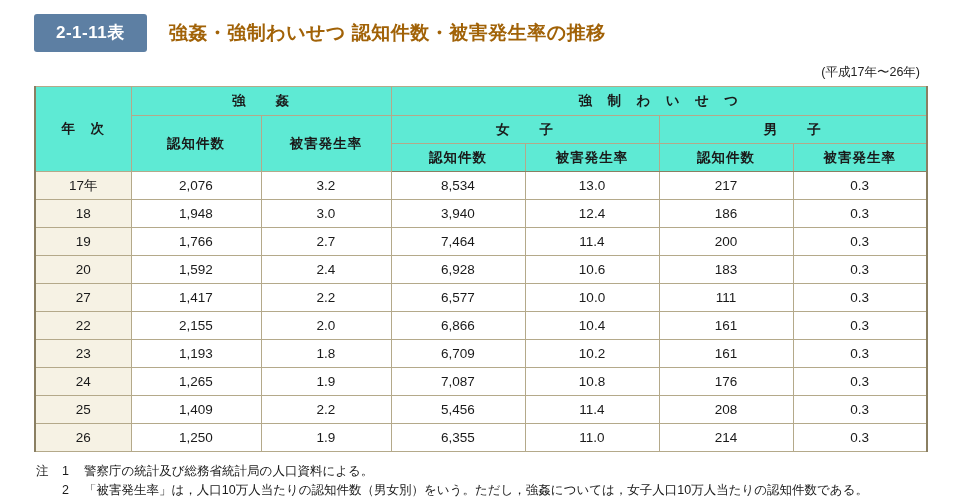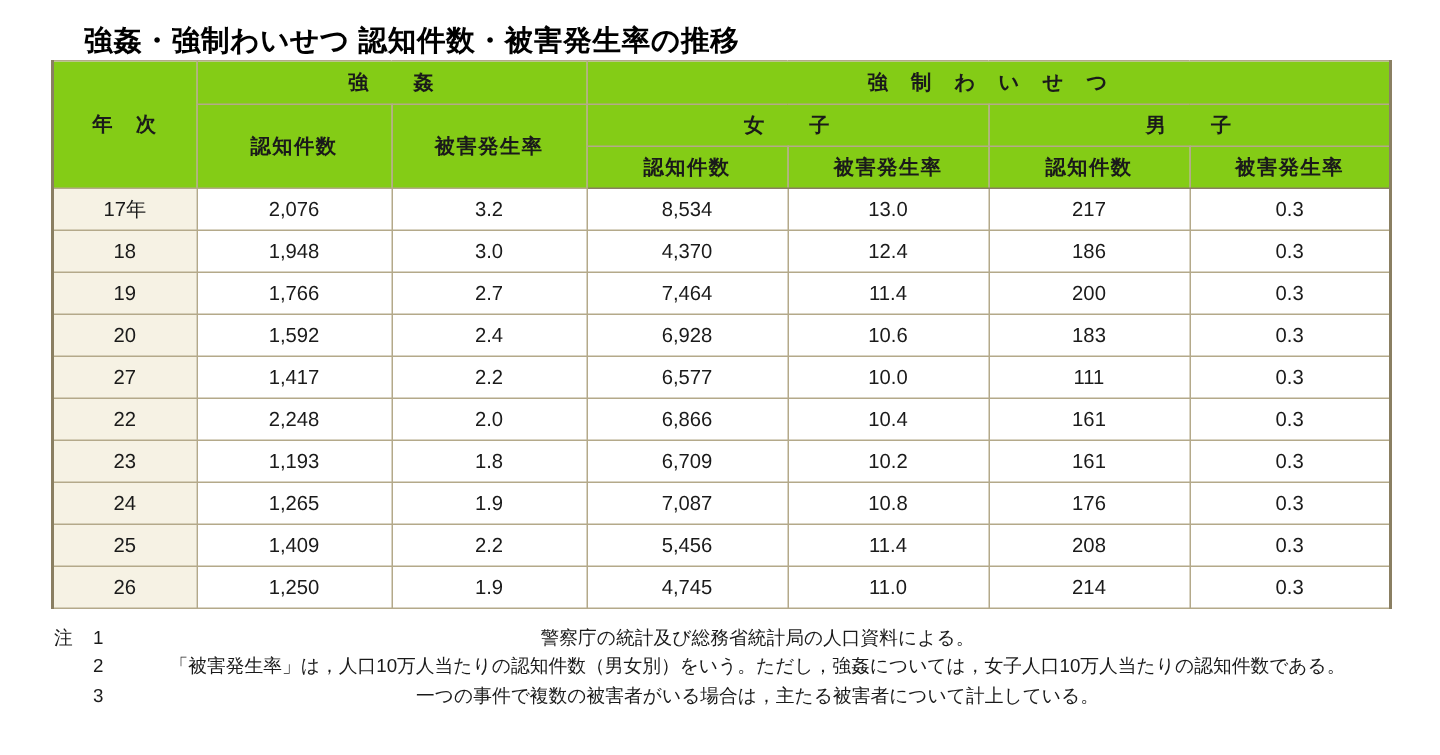--- a/index.html
+++ b/index.html
@@ -35,21 +35,21 @@
     font-weight: bold;
     letter-spacing: 0.5px;
     padding: 7px 22px 8px 22px;
     border-radius: 3px;
     white-space: nowrap;
   }
   .title {
     font-size: 19px;
     font-weight: bold;
     margin-left: 22px;
-    color: #000000;
+    color: #a16207;
     letter-spacing: 0.5px;
     white-space: nowrap;
   }
 
   .period {
     text-align: right;
     font-size: 12.5px;
     color: #222222;
     padding: 12px 40px 5px 0;
   }
@@ -67,21 +67,21 @@
   table.stat th,
   table.stat td {
     border: 1px solid #b4a98a;
     text-align: center;
     vertical-align: middle;
     padding: 0;
     height: 27px;
     font-weight: normal;
   }
   table.stat thead th {
-    background: #84cc16;
+    background: #5eead4;
     font-weight: bold;
     color: #1a1a1a;
     font-size: 13.5px;
     letter-spacing: 1px;
   }
   table.stat thead th.tall {
     height: 28px;
   }
   .yearcell {
     background: #f6f2e4;
@@ -130,32 +130,33 @@
   .notes-label {
     width: 26px;
     flex: 0 0 26px;
   }
   .notes-num {
     width: 22px;
     flex: 0 0 22px;
   }
   .notes-text {
     flex: 1 1 auto;
-    text-align: center;
   }
 </style>
 </head>
 <body>
 
 <div class="page">
 
   <div class="header">
+    <div class="table-tag">2-1-11表</div>
     <div class="title">強姦・強制わいせつ 認知件数・被害発生率の推移</div>
   </div>
 
+  <div class="period">(平成17年〜26年)</div>
 
   <div class="table-wrap">
     <table class="stat">
       <colgroup>
         <col style="width:96px">
         <col style="width:130px">
         <col style="width:130px">
         <col style="width:134px">
         <col style="width:134px">
         <col style="width:134px">
@@ -187,21 +188,21 @@
           <td>3.2</td>
           <td>8,534</td>
           <td>13.0</td>
           <td>217</td>
           <td class="thickright">0.3</td>
         </tr>
         <tr>
           <td class="yearcell thickleft">18</td>
           <td>1,948</td>
           <td>3.0</td>
-          <td>4,370</td>
+          <td>3,940</td>
           <td>12.4</td>
           <td>186</td>
           <td class="thickright">0.3</td>
         </tr>
         <tr>
           <td class="yearcell thickleft">19</td>
           <td>1,766</td>
           <td>2.7</td>
           <td>7,464</td>
           <td>11.4</td>
@@ -221,21 +222,21 @@
           <td class="yearcell thickleft">27</td>
           <td>1,417</td>
           <td>2.2</td>
           <td>6,577</td>
           <td>10.0</td>
           <td>111</td>
           <td class="thickright">0.3</td>
         </tr>
         <tr>
           <td class="yearcell thickleft">22</td>
-          <td>2,248</td>
+          <td>2,155</td>
           <td>2.0</td>
           <td>6,866</td>
           <td>10.4</td>
           <td>161</td>
           <td class="thickright">0.3</td>
         </tr>
         <tr>
           <td class="yearcell thickleft">23</td>
           <td>1,193</td>
           <td>1.8</td>
@@ -259,21 +260,21 @@
           <td>2.2</td>
           <td>5,456</td>
           <td>11.4</td>
           <td>208</td>
           <td class="thickright">0.3</td>
         </tr>
         <tr class="outer-bottom">
           <td class="yearcell thickleft">26</td>
           <td>1,250</td>
           <td>1.9</td>
-          <td>4,745</td>
+          <td>6,355</td>
           <td>11.0</td>
           <td>214</td>
           <td class="thickright">0.3</td>
         </tr>
       </tbody>
     </table>
   </div>
 
   <div class="notes">
     <div class="notes-row">

